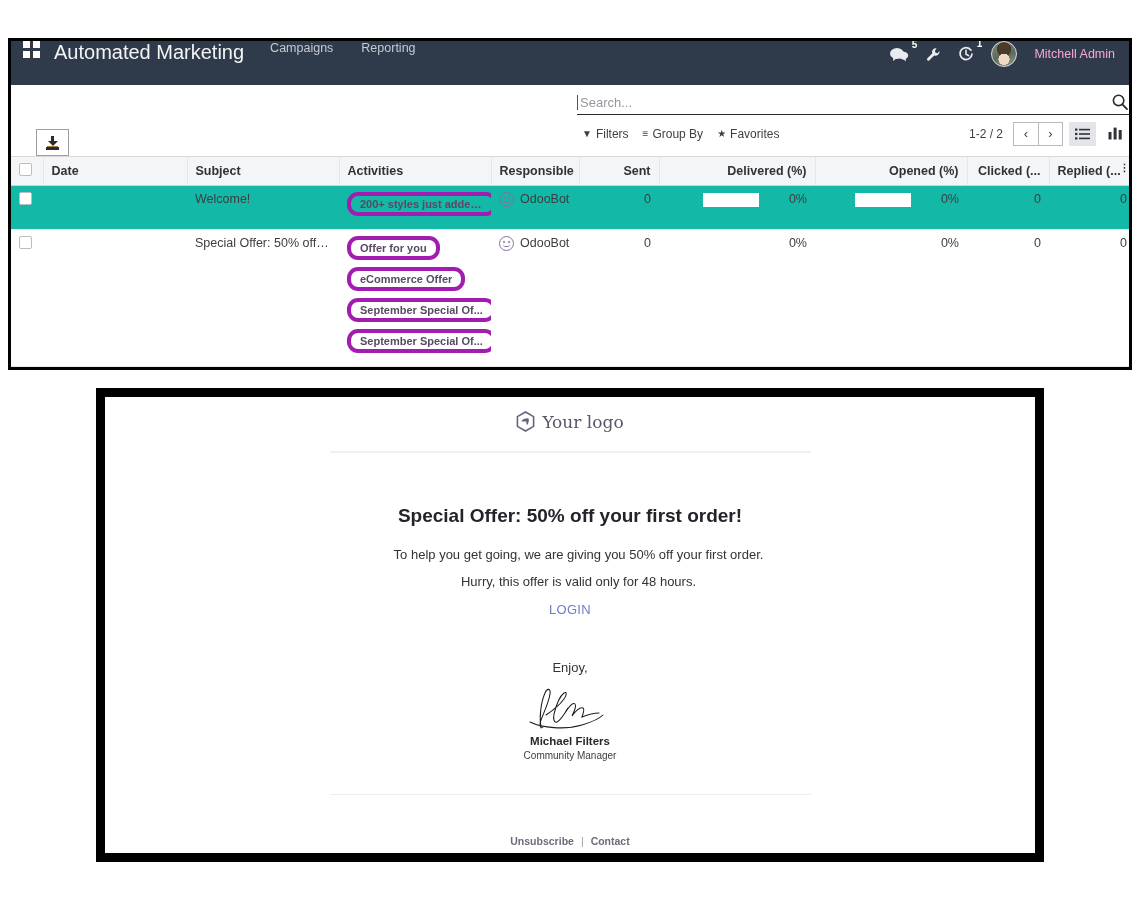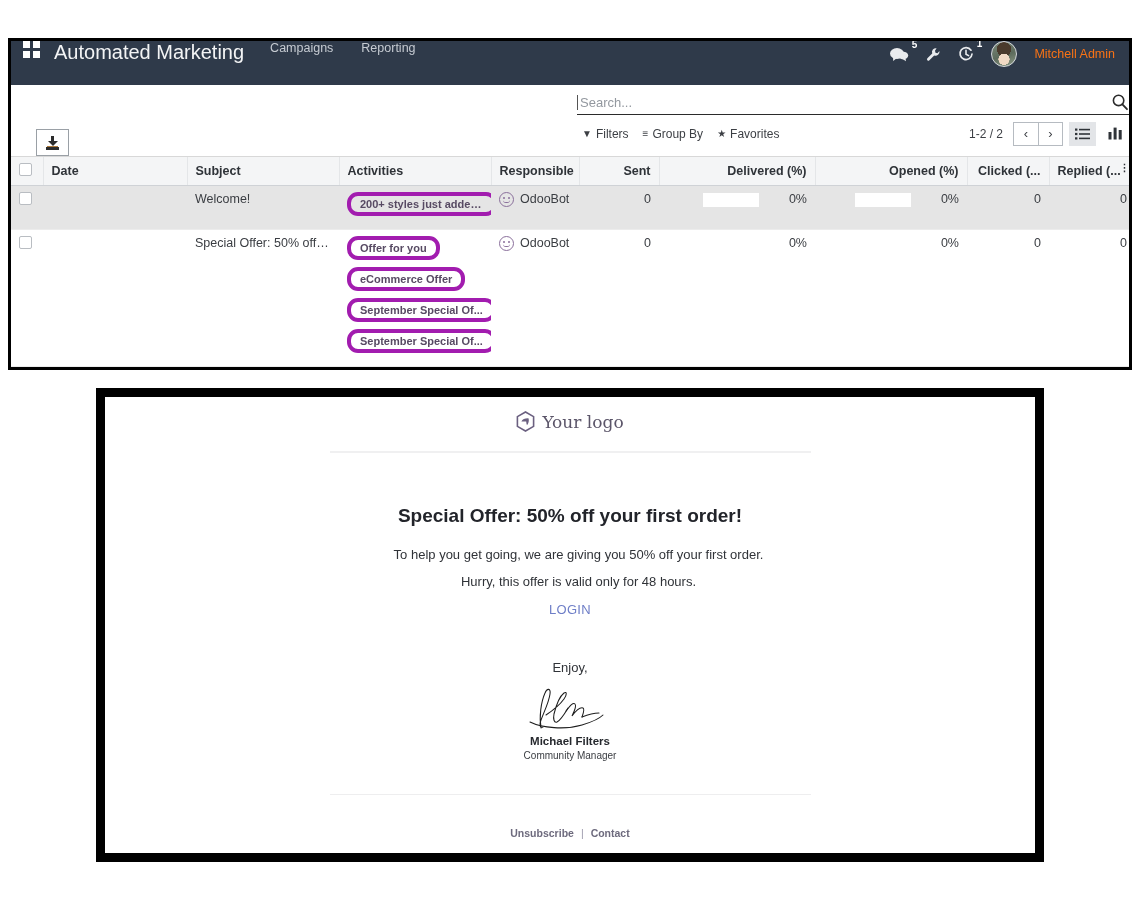--- a/index.html
+++ b/index.html
@@ -77,21 +77,21 @@
   .avatar {
     width: 26px; height: 26px;
     border-radius: 50%;
     background:
       radial-gradient(circle at 50% 72%, #f0d9c4 0 26%, transparent 27%),
       radial-gradient(circle at 50% 30%, #4a3a2c 0 34%, transparent 35%),
       linear-gradient(160deg, #7b8a7a 0%, #5d6b5c 55%, #8d9a86 100%);
     border: 1px solid #d6d9dd;
     flex: none;
   }
-  .user-name { font-size: 12.5px; color: #f97316; white-space: nowrap; }
+  .user-name { font-size: 12.5px; color: #f9a8d4; white-space: nowrap; }
 
   
   .cp {
     position: relative;
     padding: 0;
     background: #ffffff;
     border-bottom: 1px solid #d8d8d8;
     height: 72px;
   }
   .breadcrumb {
@@ -198,21 +198,21 @@
   }
   table.list thead th.num, table.list tbody td.num { text-align: right; }
   table.list tbody td {
     border-bottom: 1px solid #ececec;
     font-size: 12.5px;
     color: #3a3d42;
     padding: 6px 8px;
     vertical-align: top;
     overflow: hidden;
   }
-  tr.row-hover td { background: #e5e5e5; }
+  tr.row-hover td { background: #14b8a6; }
   td.cell-clip { white-space: nowrap; text-overflow: ellipsis; overflow: hidden; }
   .cbx {
     width: 13px; height: 13px;
     border: 1px solid #b9bdc2;
     border-radius: 2px;
     background: #fff;
     display: inline-block;
   }
   .tag {
     display: inline-block;
@@ -307,21 +307,21 @@
   .sig-name {
     font-size: 11.5px; font-weight: bold; color: #26292e; margin-top: 2px;
   }
   .sig-role { font-size: 10px; color: #3a3d42; margin-top: 3px; }
   .hr2 {
     width: 481px; height: 1px;
     background: #eeeeef;
     margin-top: 33px;
   }
   .foot {
-    margin-top: 32px;
+    margin-top: 40px;
     font-size: 10.5px;
     font-weight: bold;
     color: #6d6a7d;
     display: flex; align-items: flex-start; gap: 7px;
   }
   .foot .bar { color: #9b98aa; font-weight: normal; }
 </style>
 </head>
 <body>
 

